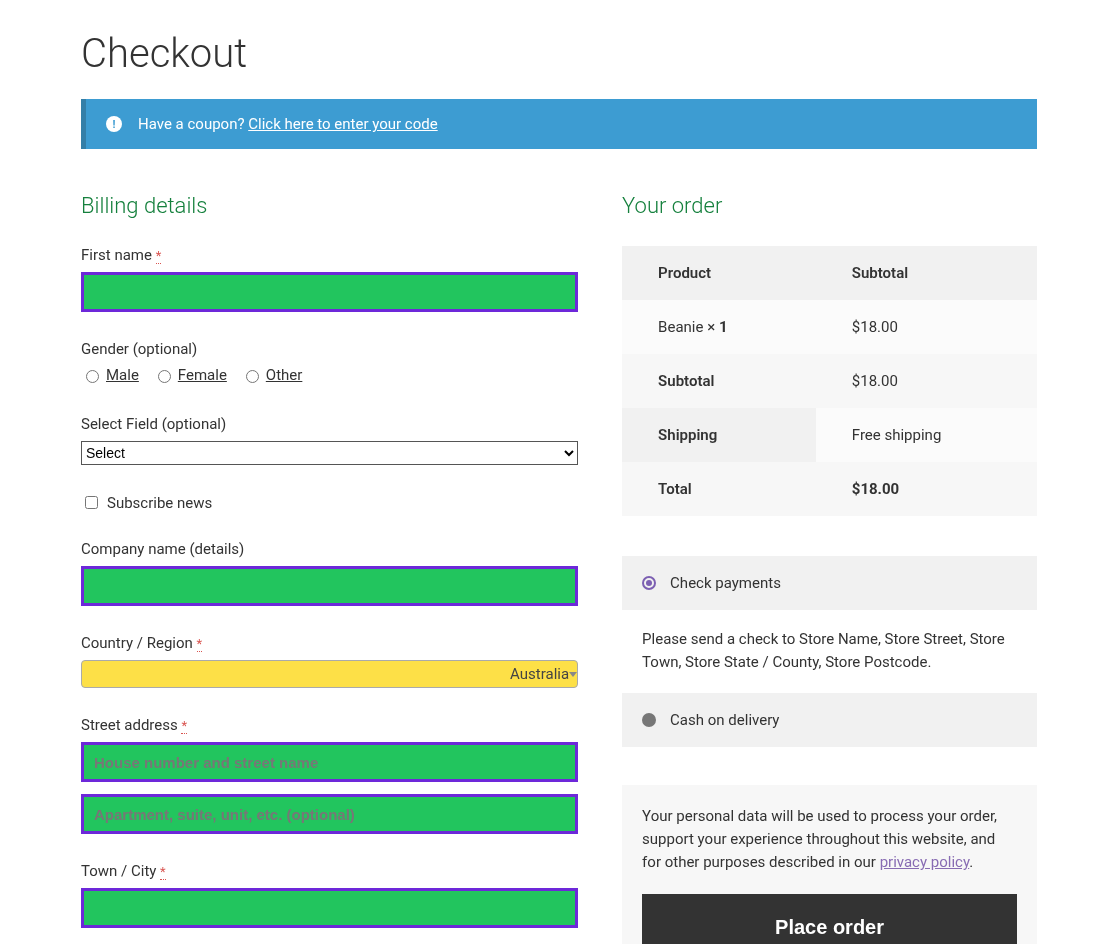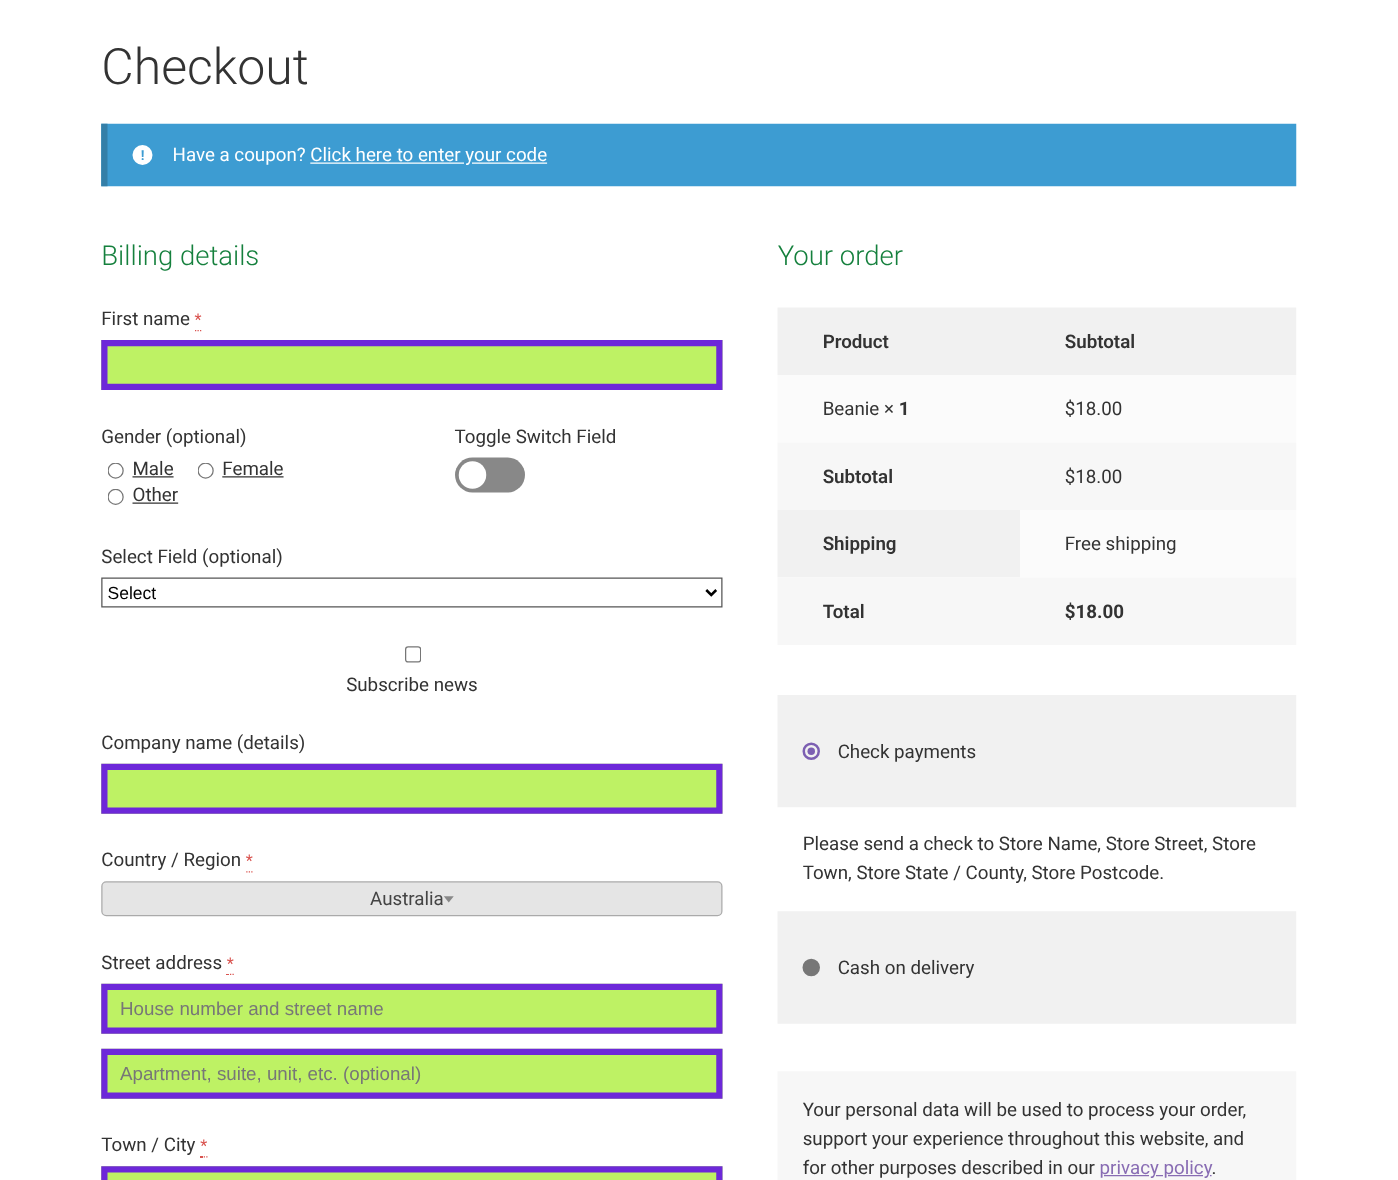--- a/index.html
+++ b/index.html
@@ -30,60 +30,60 @@
   .cols { display: flex; gap: 44px; align-items: flex-start; }
   .col-left { flex: 0 0 52%; }
   .col-right { flex: 1; }
   h3.section { font-size: 22px; font-weight: 300; color: #15803d; margin: 0 0 28px; }
   .row { display: flex; gap: 68px; margin-bottom: 28px; }
   .field { flex: 1; }
   .field.full { width: 100%; }
   label.field-label { display: block; font-size: 15px; color: #333; margin-bottom: 8px; }
   .req { color: #d9534f; border-bottom: 1px dotted #d9534f; font-size: 13px; }
   input[type=text].textfield {
-    width: 100%; height: 40px; border: 5px solid #6d28d9; background: #bef264;
-    padding: 0 10px; font-size: 15px; color: #333;
+    width: 100%; height: 40px; border: 3px solid #6d28d9; background: #22c55e;
+    padding: 0 10px; font-size: 15px; color: #333; font-weight: bold;
   }
   input[type=text].textfield::placeholder { color: #777; }
   select.native {
     width: 100%; height: 24px; border: 1px solid #555; background: #fff; font-size: 14px;
   }
   .radios label { font-size: 15px; color:#333; margin-right: 10px; display:inline-flex; align-items:center; gap:4px;text-decoration:underline;}
-  .check-line { display:flex; align-items:center; gap:6px; font-size:15px; margin-bottom: 28px; flex-direction: column;}
+  .check-line { display:flex; align-items:center; gap:6px; font-size:15px; margin-bottom: 28px;}
   
   .toggle {
     width: 56px; height: 28px; background: #888; border-radius: 14px; position: relative;
     display: inline-block; cursor: pointer;
   }
   .toggle .knob {
     position: absolute; left: 3px; top: 3px; width: 22px; height: 22px; background: #fff; border-radius: 50%;
   }
   
   .s2 {
-    width: 100%; height: 28px; border: 1px solid #aaa; border-radius: 4px; background: #e5e5e5;
-    display: flex; align-items: center; justify-content: center; padding: 0 0;
+    width: 100%; height: 28px; border: 1px solid #aaa; border-radius: 4px; background: #fde047;
+    display: flex; align-items: center; justify-content: flex-end; padding: 0 0;
     font-size: 15px; color: #444; cursor: pointer;
   }
   .s2 .arrow {
     width: 0; height: 0; border-left: 4px solid transparent; border-right: 4px solid transparent;
     border-top: 5px solid #888;
   }
   
   table.order { width: 100%; border-collapse: collapse; font-size: 15px; }
   table.order th, table.order td { text-align: left; padding: 18px 36px; }
   table.order thead th { background: #f1f1f1; font-weight: 600; color:#333; }
   table.order tbody tr:nth-child(even) th,
   table.order tbody tr:nth-child(even) td { background:#f7f7f7; }
   table.order tbody th { background: #f1f1f1; font-weight: 600; color:#333; }
   table.order tbody td.val { background:#fbfbfb; }
   .qty { font-weight: 700; }
   
   .pay { margin-top: 40px; }
   .pay-method {
-    background: #f1f1f1; padding: 36px 20px; display:flex; align-items:center; gap:14px;
+    background: #f1f1f1; padding: 18px 20px; display:flex; align-items:center; gap:14px;
     font-size: 15px; color:#333;
   }
   .pay-method + .pay-desc { background:#fff; padding: 18px 20px; font-size:15px; color:#333; line-height:1.55;}
   .pay-note-box { background:#f7f7f7; padding: 20px; font-size:15px; color:#333; line-height:1.55; margin-top: 38px;}
   .pay-note-box a { color:#886cb3; text-decoration: underline; }
   .radio-dot {
     width: 14px; height: 14px; border: 2px solid #7c5fb2; border-radius: 50%; display:inline-block;
     position: relative;
   }
   .radio-dot.on::after {
@@ -131,24 +131,20 @@
             <label>
                 <input type="radio" name="g" style="">
                 <span>Female</span>
               </label>
             <label>
                 <input type="radio" name="g" style="">
                 <span>Other</span>
               </label>
           </div>
         </div>
-        <div class="field">
-          <label class="field-label">Toggle Switch Field</label>
-          <div class="toggle"><div class="knob"></div></div>
-        </div>
       </div>
 
       <div class="field full mb-md">
         <label class="field-label">Select Field (optional)</label>
         <select class="native">
           <option>Select</option>
         </select>
       </div>
 
       <div class="check-line">

